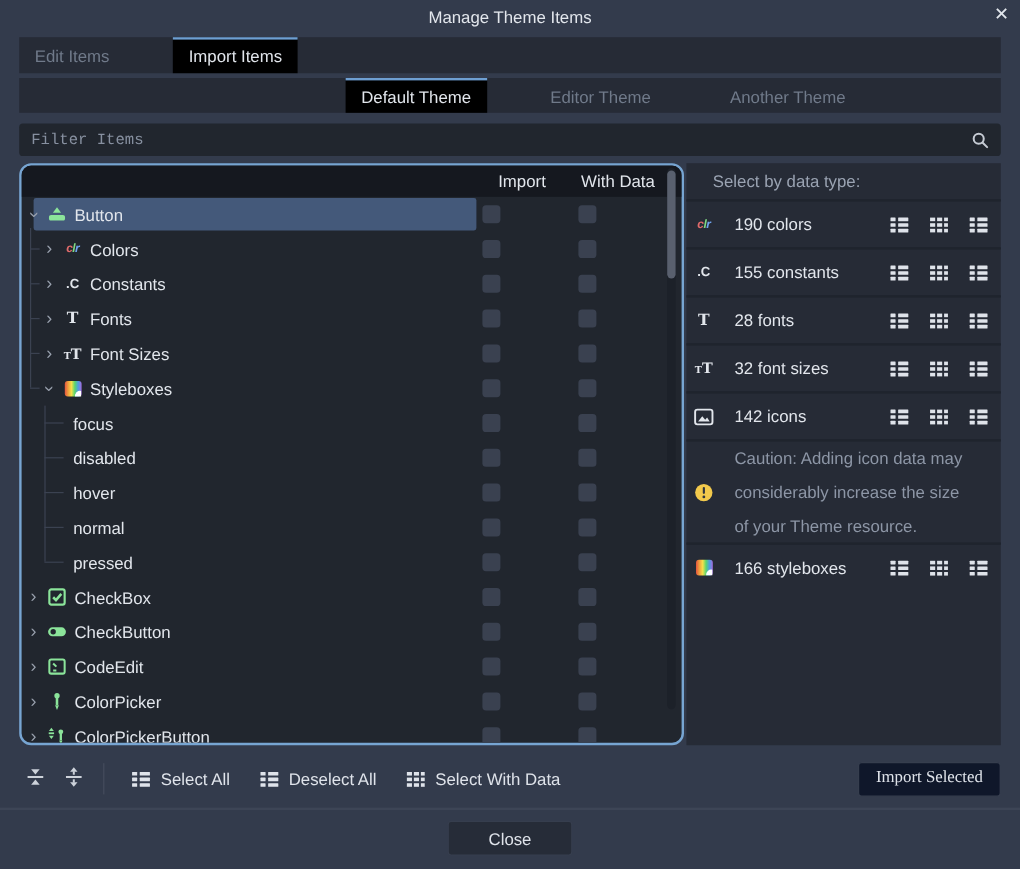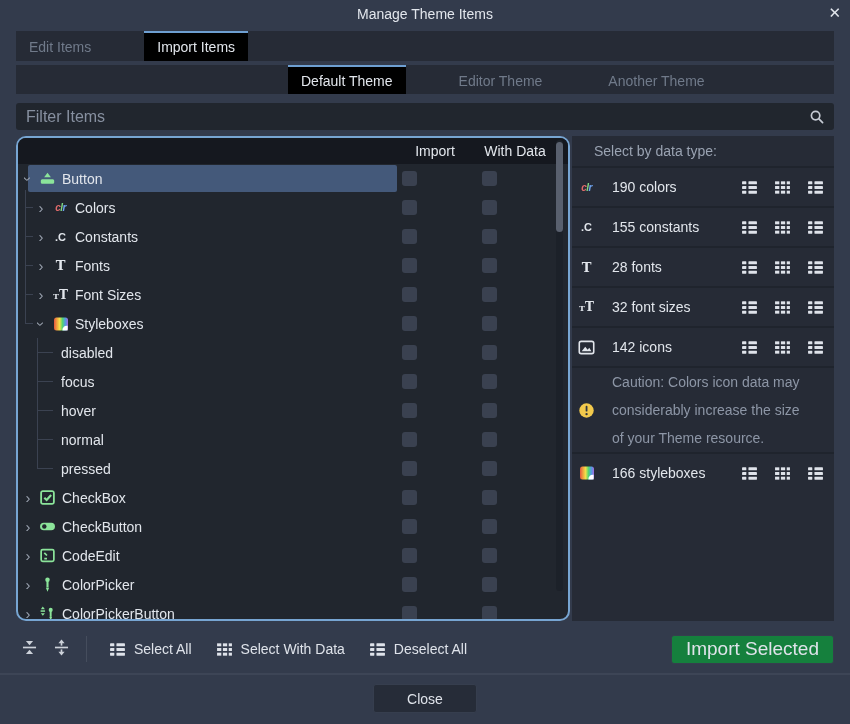--- a/index.html
+++ b/index.html
@@ -14,21 +14,21 @@
   .win-close{position:absolute;right:9px;top:3px;font-size:15px;color:#e2e6ec;cursor:pointer;line-height:20px;}
   
   .tabstrip{position:absolute;left:16px;right:16px;height:30px;background:#262b36;display:flex;align-items:stretch;gap:40px;}
   #main-tabs{top:31px;}
   #theme-tabs{top:65px;height:29px;}
   .tab{padding:0 13px;display:flex;align-items:center;color:#707a8a;border-top:2px solid transparent;cursor:pointer;white-space:nowrap;}
   .tab.active{background:#000000;color:#e2e6ec;border-top:2px solid #6e9fd2;}
   .theme-spacer{width:232px;flex:none;}
   
   .filter{position:absolute;left:16px;right:16px;top:103px;height:27px;background:#21262e;border-radius:3px;display:flex;align-items:center;}
-  .filter input{flex:1;background:transparent;border:none;outline:none;color:#bef264;padding:0 10px;font-family:Liberation Sans, sans-serif;font-size:16px;}
+  .filter input{flex:1;background:transparent;border:none;outline:none;color:#bef264;padding:0 10px;font-family:Liberation Mono, monospace;font-size:13px;}
   .filter input::placeholder{color:#8790a0;opacity:1;}
   .search-ic{margin-right:9px;color:#c6cbd4;display:flex;align-items:center;}
   
   .treepanel{position:absolute;left:16px;top:136px;width:554px;height:485px;box-sizing:border-box;
     background:#21262e;border:2px solid #77a5d2;border-radius:10px;overflow:hidden;}
   .treehead{height:26px;background:#15181f;position:relative;line-height:26px;}
   .th{position:absolute;text-align:center;color:#e2e6ec;}
   .th-import{left:384px;width:66px;}
   .th-withdata{left:454px;width:86px;}
   .treerows{position:absolute;left:0;top:26px;right:0;bottom:0;overflow:hidden;}
@@ -61,21 +61,21 @@
   .clr{font-style:italic;font-weight:bold;font-size:10px;letter-spacing:-0.5px;}
   .cst{font-weight:bold;font-size:11px;color:#e2e6ec;}
   .fnt{font-family:"DejaVu Serif",serif;font-weight:bold;font-size:13px;color:#e2e6ec;}
   .fsz{font-family:"DejaVu Serif",serif;font-weight:bold;font-size:12px;color:#e2e6ec;}
   .fsz i{font-style:normal;font-size:8px;}
   
   .bottombar{position:absolute;left:16px;right:16px;top:630px;height:38px;display:flex;align-items:center;}
   .icon-btn{width:26px;height:26px;display:inline-flex;align-items:center;justify-content:center;background:none;border:none;padding:0;color:#cdd2da;margin-right:6px;cursor:pointer;}
   .vsep{width:1px;height:26px;background:#454d5d;margin:0 10px 0 6px;flex:none;}
   .flatbtn{display:flex;align-items:center;gap:8px;background:none;border:none;color:#dfe3ea;font-size:14px;font-family:inherit;padding:0 12px;height:30px;cursor:pointer;white-space:nowrap;}
-  .import-btn{margin-left:auto;background:#15803d;border:1px solid #363e4e;border-radius:3px;color:#dfe3ea;height:29px;padding:0 14px;font-size:19px;font-family:Liberation Sans, sans-serif;cursor:pointer;}
+  .import-btn{margin-left:auto;background:#0f172a;border:1px solid #363e4e;border-radius:3px;color:#dfe3ea;height:29px;padding:0 14px;font-size:14px;font-family:Liberation Serif, serif;cursor:pointer;}
   
   .footer-sep{position:absolute;left:0;right:0;top:673px;height:2px;background:#3d4556;}
   .footer{position:absolute;left:0;right:0;top:675px;height:49px;display:flex;justify-content:center;align-items:flex-start;}
   .close-btn{margin-top:9px;width:104px;height:29px;background:#262c38;border:1px solid #363e4e;border-radius:3px;color:#dfe3ea;font-size:14px;font-family:inherit;cursor:pointer;}
 </style>
 </head>
 <body>
 
 <div class="titlebar">
   <span>Manage Theme Items</span>
@@ -189,26 +189,26 @@
             </defs>
             <rect x="1" y="1.5" width="14" height="13" rx="2.5" fill="url(#rb)"></rect>
             <path d="M14.6 14.4H9.4a4.3 4.3 0 0 1 5.2-4.6z" fill="#ffffff"></path>
           </svg>
         </span>
         <span class="rlabel">Styleboxes</span>
         <span class="cb cb1"></span>
         <span class="cb cb2"></span>
       </div>
       <div class="row d2">
+        <span class="rlabel">focus</span>
+        <span class="cb cb1"></span>
+        <span class="cb cb2"></span>
+      </div>
+      <div class="row d2">
         <span class="rlabel">disabled</span>
-        <span class="cb cb1"></span>
-        <span class="cb cb2"></span>
-      </div>
-      <div class="row d2">
-        <span class="rlabel">focus</span>
         <span class="cb cb1"></span>
         <span class="cb cb2"></span>
       </div>
       <div class="row d2">
         <span class="rlabel">hover</span>
         <span class="cb cb1"></span>
         <span class="cb cb2"></span>
       </div>
       <div class="row d2">
         <span class="rlabel">normal</span>
@@ -503,21 +503,21 @@
         </span>
       </div>
       <div class="caution">
         <span class="ticon">
           <svg width="17" height="17" viewBox="0 0 16 16">
             <circle cx="8" cy="8" r="6.8" fill="#f2c94c"></circle>
             <rect x="7.2" y="3.6" width="1.7" height="5.4" rx="0.8" fill="#30363f"></rect>
             <circle cx="8.05" cy="11.4" r="1.1" fill="#30363f"></circle>
           </svg>
         </span>
-        <span class="caution-text">Caution: Colors icon data may considerably increase the size of your Theme resource.</span>
+        <span class="caution-text">Caution: Adding icon data may considerably increase the size of your Theme resource.</span>
       </div>
       <div class="prow">
         <span class="ticon">
           <svg width="16" height="16" viewBox="0 0 16 16">
             <defs>
               <linearGradient id="rb" x1="0" y1="0" x2="1" y2="0">
                 <stop offset="0" stop-color="#e4543f"></stop>
                 <stop offset="0.2" stop-color="#ef9f3e"></stop>
                 <stop offset="0.4" stop-color="#f4e04b"></stop>
                 <stop offset="0.6" stop-color="#57d66e"></stop>
@@ -597,46 +597,46 @@
             <rect x="7" y="6.6" width="8" height="2.8" rx="0.4"></rect>
             <rect x="1" y="11" width="4" height="2.8" rx="0.4"></rect>
             <rect x="7" y="11" width="8" height="2.8" rx="0.4"></rect>
           </svg>
         </span>
         <span>Select All</span>
       </button>
       <button class="flatbtn">
         <span style="display:inline-flex">
           <svg width="17" height="17" viewBox="0 0 16 16" fill="currentColor">
+            <rect x="1" y="2.2" width="4" height="2.8" rx="0.4"></rect>
+            <rect x="7" y="2.2" width="8" height="2.8" rx="0.4"></rect>
+            <rect x="1" y="6.6" width="4" height="2.8" rx="0.4"></rect>
+            <rect x="7" y="6.6" width="8" height="2.8" rx="0.4"></rect>
+            <rect x="1" y="11" width="4" height="2.8" rx="0.4"></rect>
+            <rect x="7" y="11" width="8" height="2.8" rx="0.4"></rect>
+          </svg>
+        </span>
+        <span>Deselect All</span>
+      </button>
+      <button class="flatbtn">
+        <span style="display:inline-flex">
+          <svg width="17" height="17" viewBox="0 0 16 16" fill="currentColor">
             <rect x="1" y="2.2" width="4" height="2.8"></rect>
             <rect x="6.5" y="2.2" width="4" height="2.8"></rect>
             <rect x="12" y="2.2" width="3" height="2.8"></rect>
             <rect x="1" y="6.6" width="4" height="2.8"></rect>
             <rect x="6.5" y="6.6" width="4" height="2.8"></rect>
             <rect x="12" y="6.6" width="3" height="2.8"></rect>
             <rect x="1" y="11" width="4" height="2.8"></rect>
             <rect x="6.5" y="11" width="4" height="2.8"></rect>
             <rect x="12" y="11" width="3" height="2.8"></rect>
           </svg>
         </span>
         <span>Select With Data</span>
       </button>
-      <button class="flatbtn">
-        <span style="display:inline-flex">
-          <svg width="17" height="17" viewBox="0 0 16 16" fill="currentColor">
-            <rect x="1" y="2.2" width="4" height="2.8" rx="0.4"></rect>
-            <rect x="7" y="2.2" width="8" height="2.8" rx="0.4"></rect>
-            <rect x="1" y="6.6" width="4" height="2.8" rx="0.4"></rect>
-            <rect x="7" y="6.6" width="8" height="2.8" rx="0.4"></rect>
-            <rect x="1" y="11" width="4" height="2.8" rx="0.4"></rect>
-            <rect x="7" y="11" width="8" height="2.8" rx="0.4"></rect>
-          </svg>
-        </span>
-        <span>Deselect All</span>
-      </button>
     </span>
   <button class="import-btn">Import Selected</button>
 </div>
 
 <div class="footer-sep"></div>
 <div class="footer">
   <button class="close-btn">Close</button>
 </div>
 
 </body></html>

